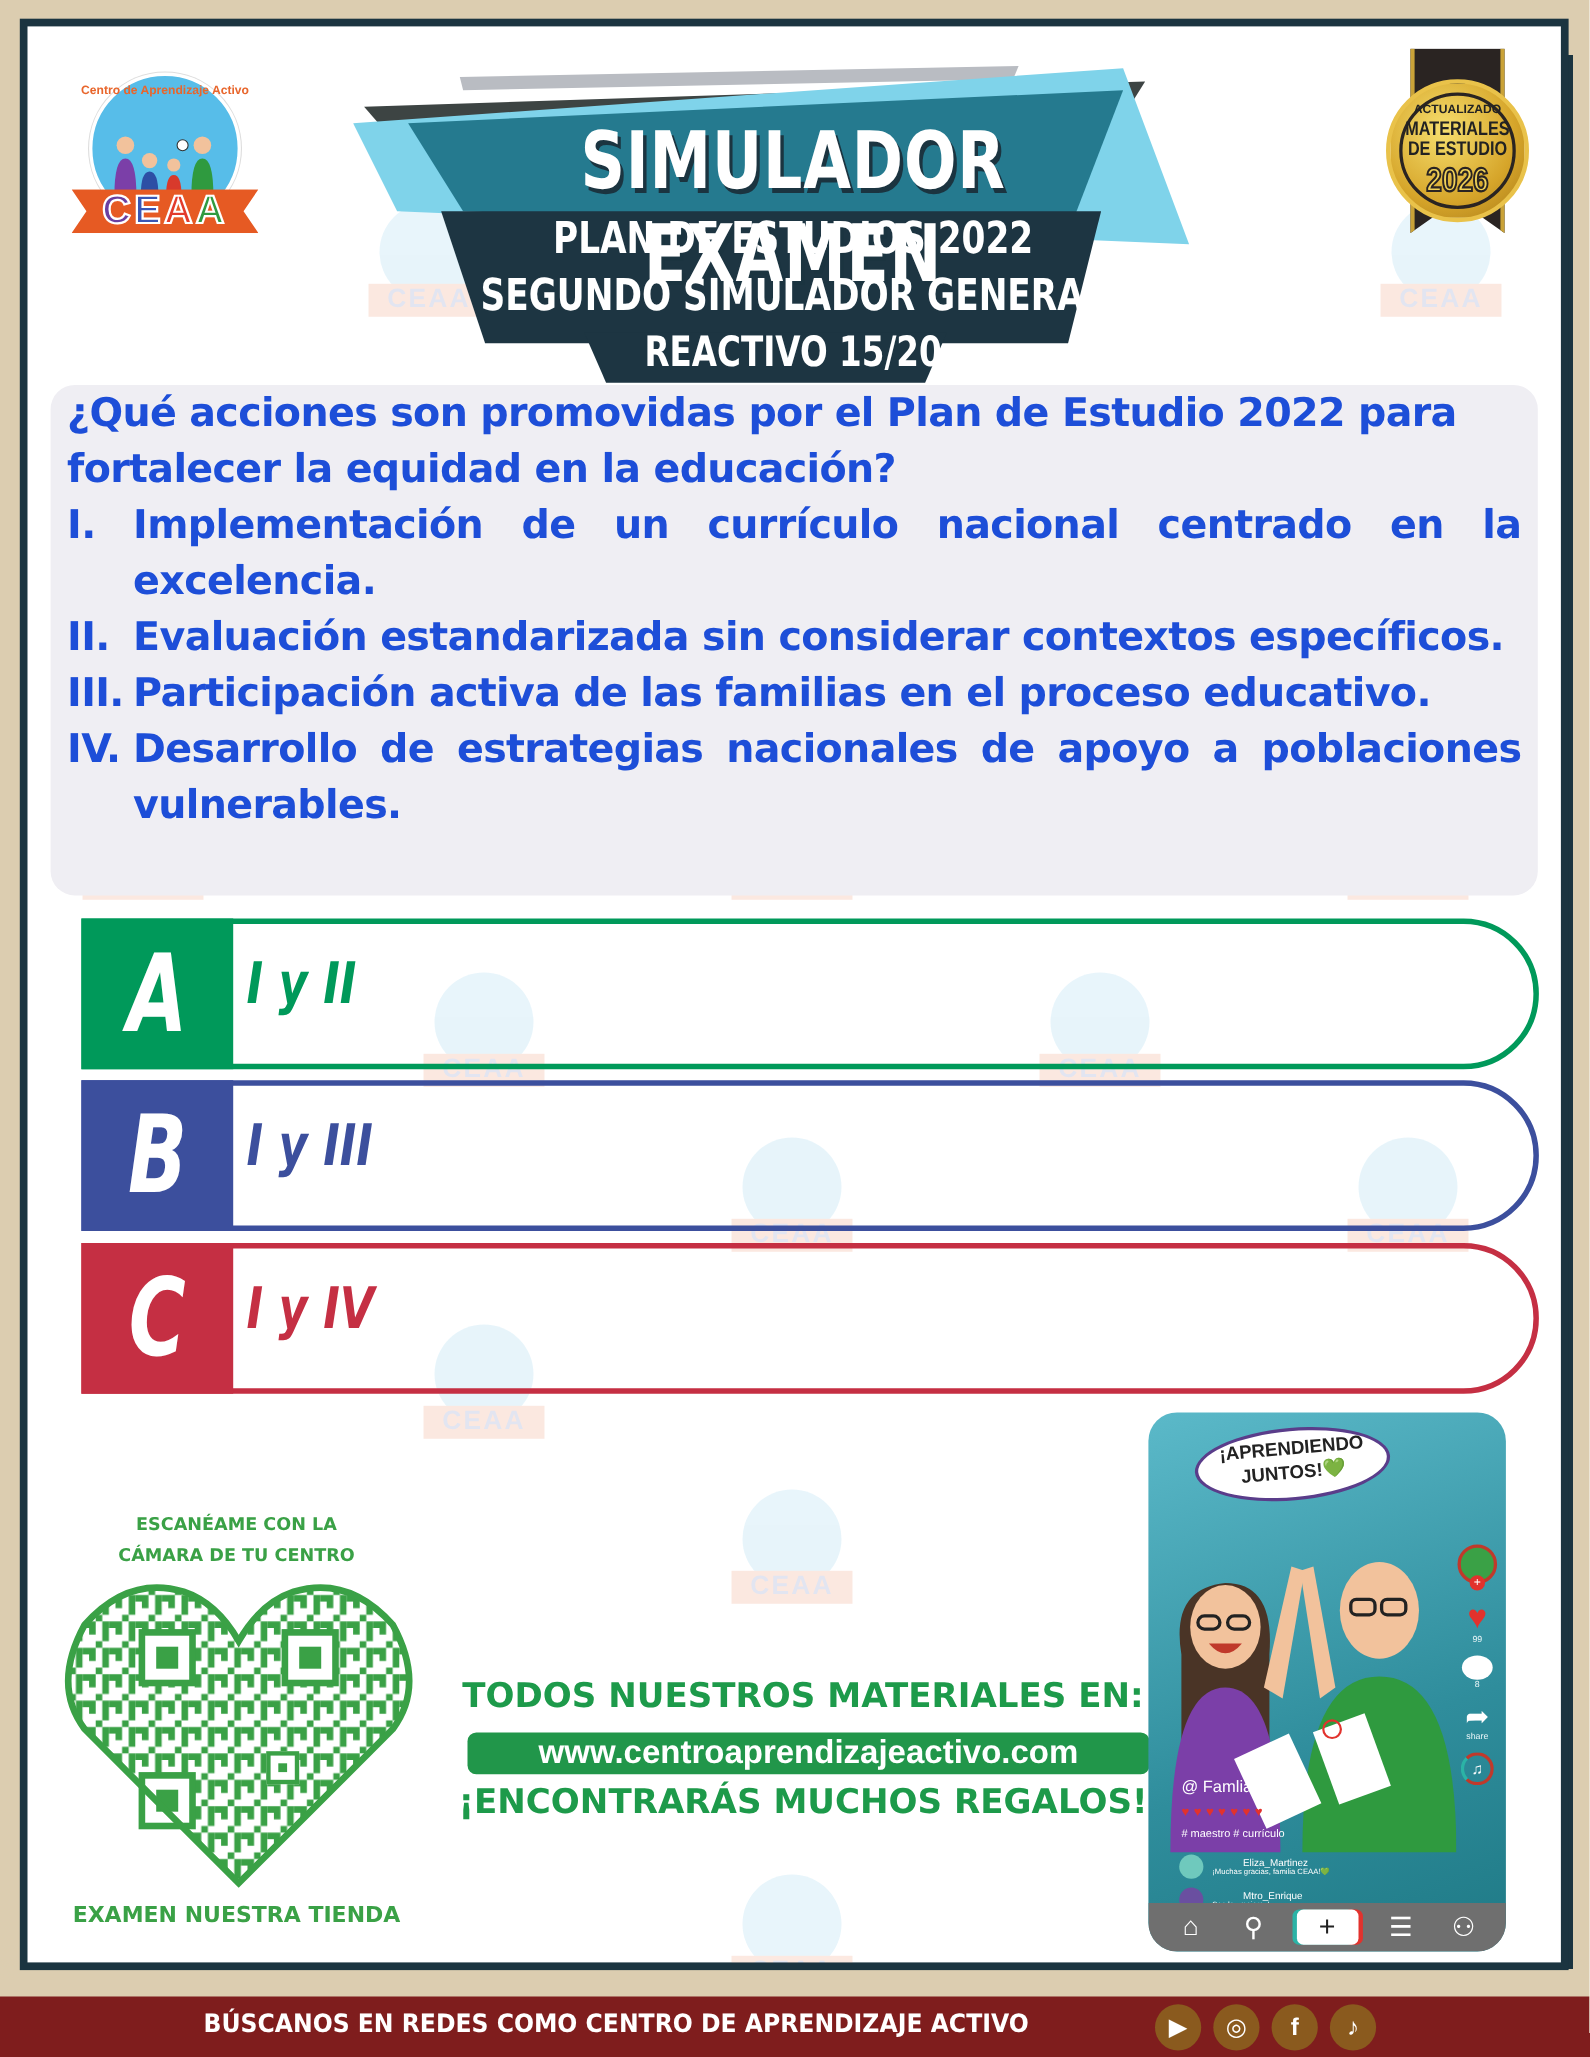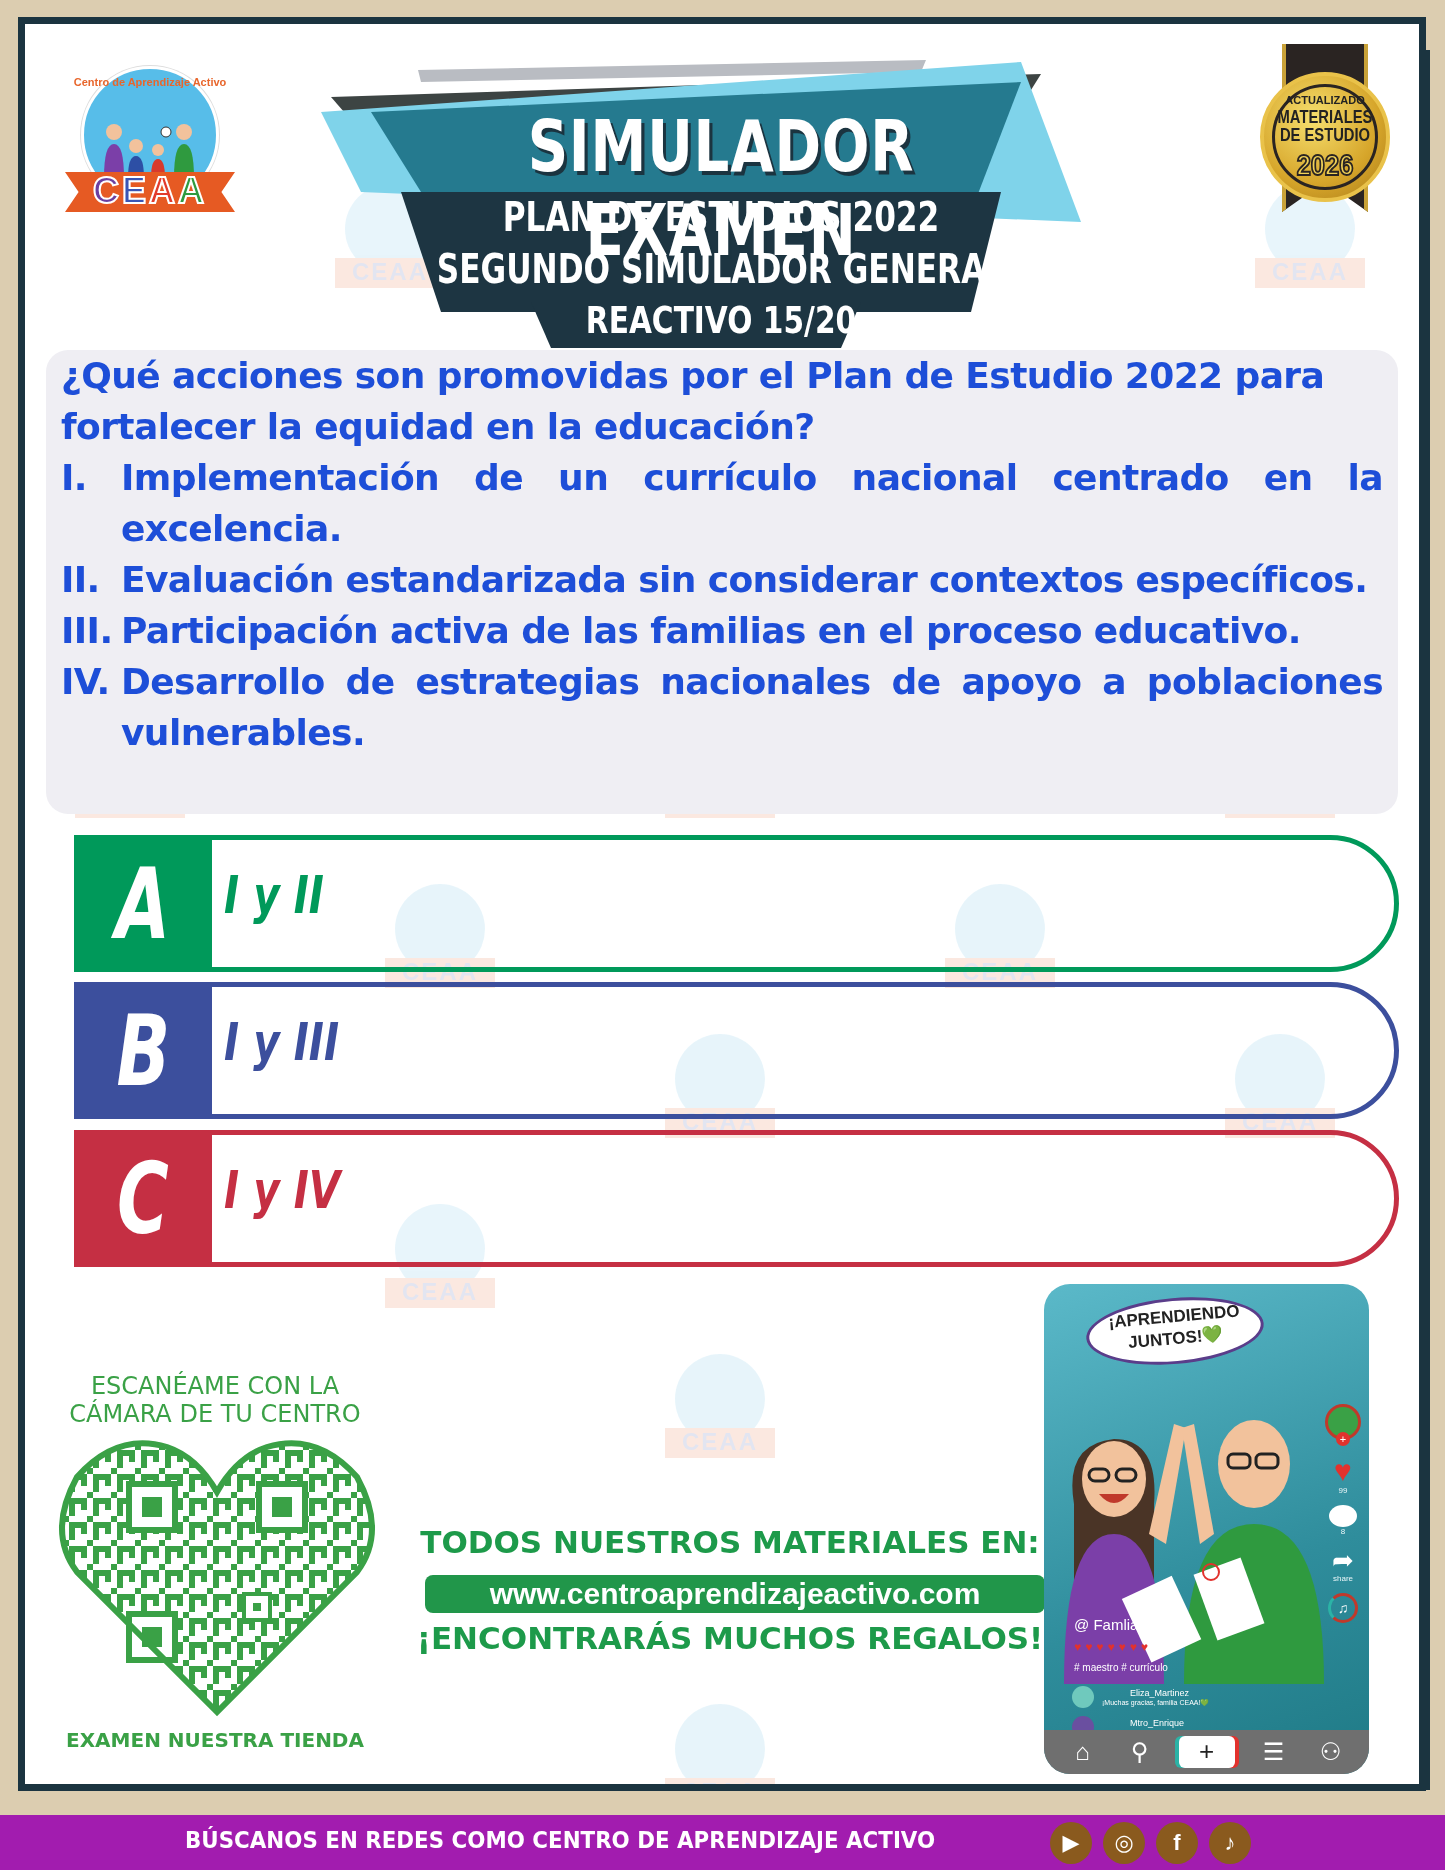--- a/index.html
+++ b/index.html
@@ -89,21 +89,21 @@
      display:flex; align-items:center; justify-content:center; }
   .opt-letter span { display:inline-block; transform:scaleX(0.72); }
   .opt-box { position:absolute; left:0; top:0; width:1325px; height:137px;
      border:5px solid; border-radius:0 70px 70px 0; background:transparent; }
   .opt-text { position:absolute; left:150px; top:30px;
      font-family:"DejaVu Sans", sans-serif; font-weight:bold; font-style:italic; font-size:52px; }
   .opt-text span { display:inline-block; transform:scaleX(0.78); transform-origin:left; }
 
   
   .qr-top { position:absolute; left:40px; top:1348px; width:300px; text-align:center;
-     font-family:"DejaVu Sans", sans-serif; font-weight:normal; font-size:24px; line-height:28px; color:#3aa146; }
+     font-family:"DejaVu Sans", sans-serif; font-weight:bold; font-size:16px; line-height:28px; color:#3aa146; }
   .qr-heart { position:absolute; left:32px; top:1408px; width:320px; height:290px; }
   .qr-bottom { position:absolute; left:40px; top:1704px; width:300px; text-align:center;
      font-family:"DejaVu Sans", sans-serif; font-weight:bold; font-size:20px; color:#3aa146; }
 
   
   .promo-1 { position:absolute; left:385px; top:1500px; width:640px; text-align:center;
      font-family:"DejaVu Sans", sans-serif; font-weight:bold; font-size:31px; color:#1d9a4a; }
   .promo-url { position:absolute; left:400px; top:1551px; width:620px; height:38px; background:#21964a; border-radius:8px;
      color:#fff; text-align:center; font-family:Liberation Sans, sans-serif; font-weight:bold; font-size:30px; line-height:38px; }
   .promo-3 { position:absolute; left:385px; top:1596px; width:640px; text-align:center;
@@ -127,21 +127,21 @@
   .cmt-av { width:22px; height:22px; border-radius:50%; margin-right:8px; }
   .cmt-name { font-size:9px; color:#fff; line-height:10px;margin-left:28px; }
   .cmt-msg { font-size:7px; color:#fff; line-height:9px; }
   .navbar { position:absolute; left:0; bottom:0; width:325px; height:44px; background:#6f6f6f;
      display:flex; align-items:center; justify-content:space-around; padding:0 10px; }
   .nav-ico { color:#fff; font-size:24px; width:36px; text-align:center; }
   .nav-plus { width:56px; height:32px; border-radius:6px; background:#fff; color:#222; font-size:26px; line-height:30px; text-align:center;
      box-shadow:-4px 0 0 #2bb3a6, 4px 0 0 #e2322d; }
 
   
-  .footer { position:absolute; left:0; top:1815px; width:1445px; height:55px; background:#a21caf; }
+  .footer { position:absolute; left:0; top:1815px; width:1445px; height:55px; background:#7f1d1d; }
   .footer-text { position:absolute; left:185px; top:12px; font-family:"DejaVu Sans", sans-serif; font-weight:bold;
      font-size:23px; color:#fff; transform:scaleX(0.93); transform-origin:left; white-space:nowrap; }
   .social { position:absolute; top:7px; width:42px; height:42px; border-radius:50%; background:#8a5a1e; color:#fff;
      display:flex; align-items:center; justify-content:center; font-weight:bold; font-size:22px; }
 </style>
 </head>
 <body>
 
 <div class="frame-shadow"></div>
 <div class="frame"></div>

